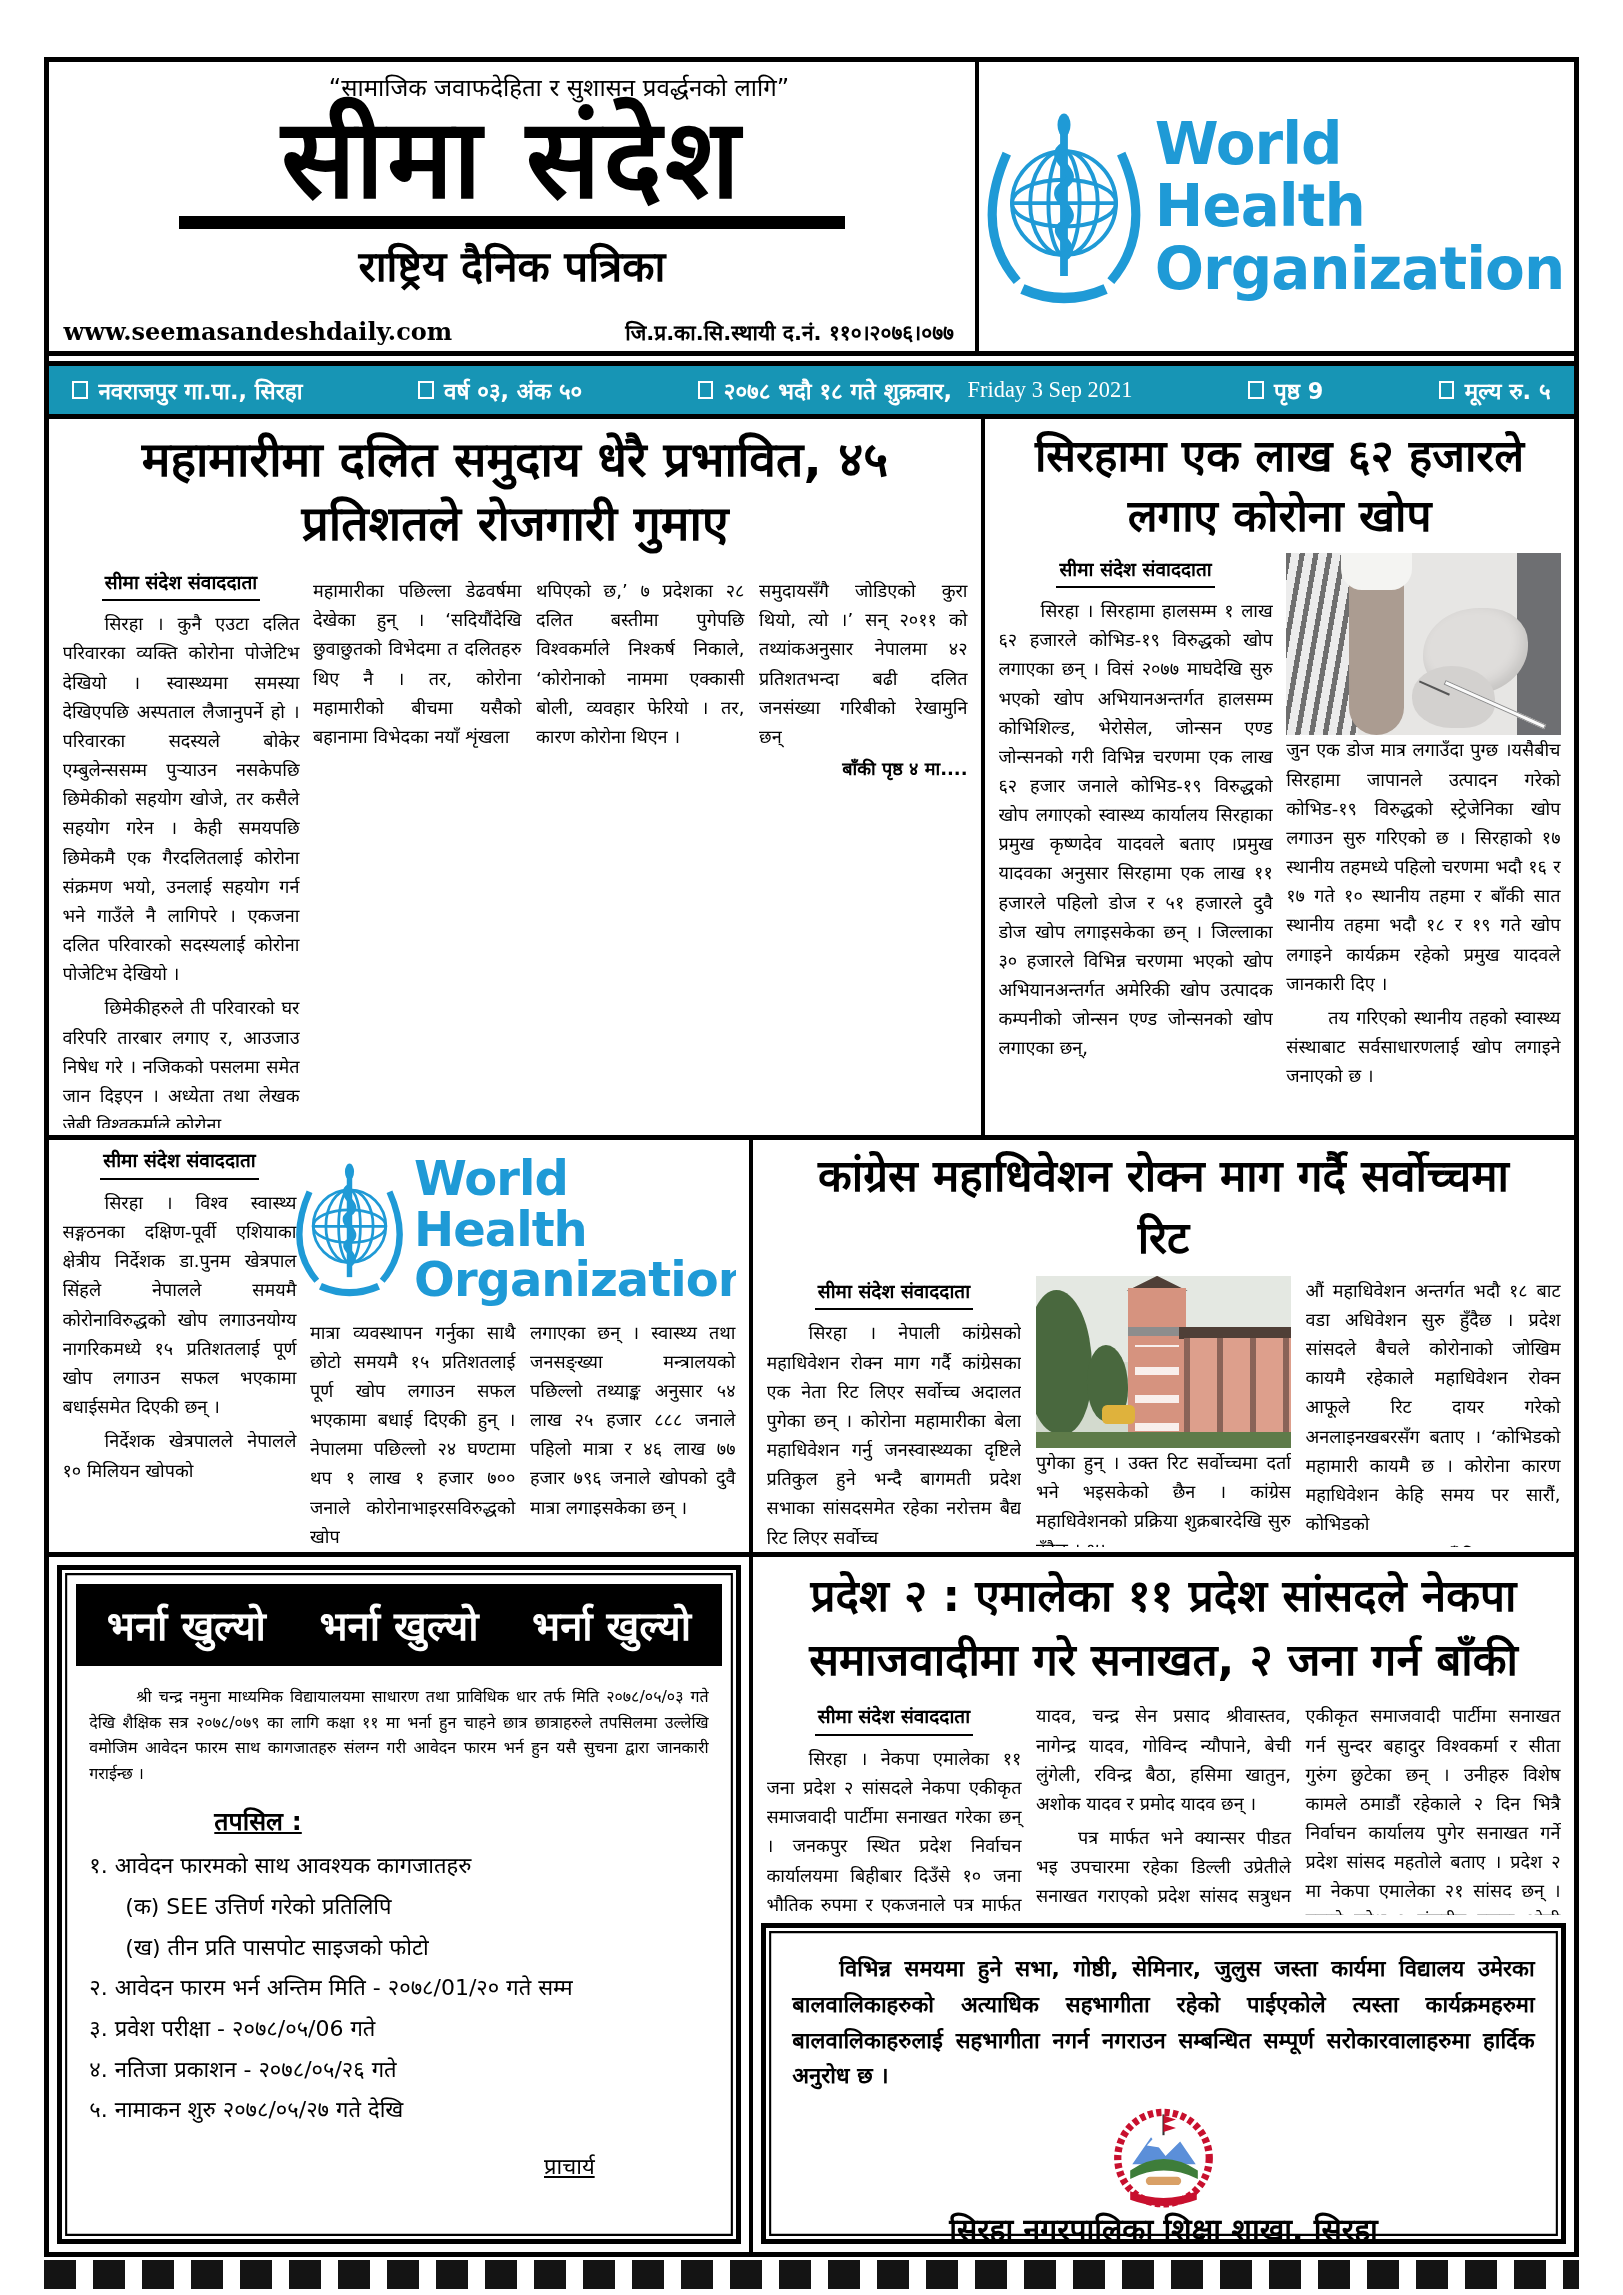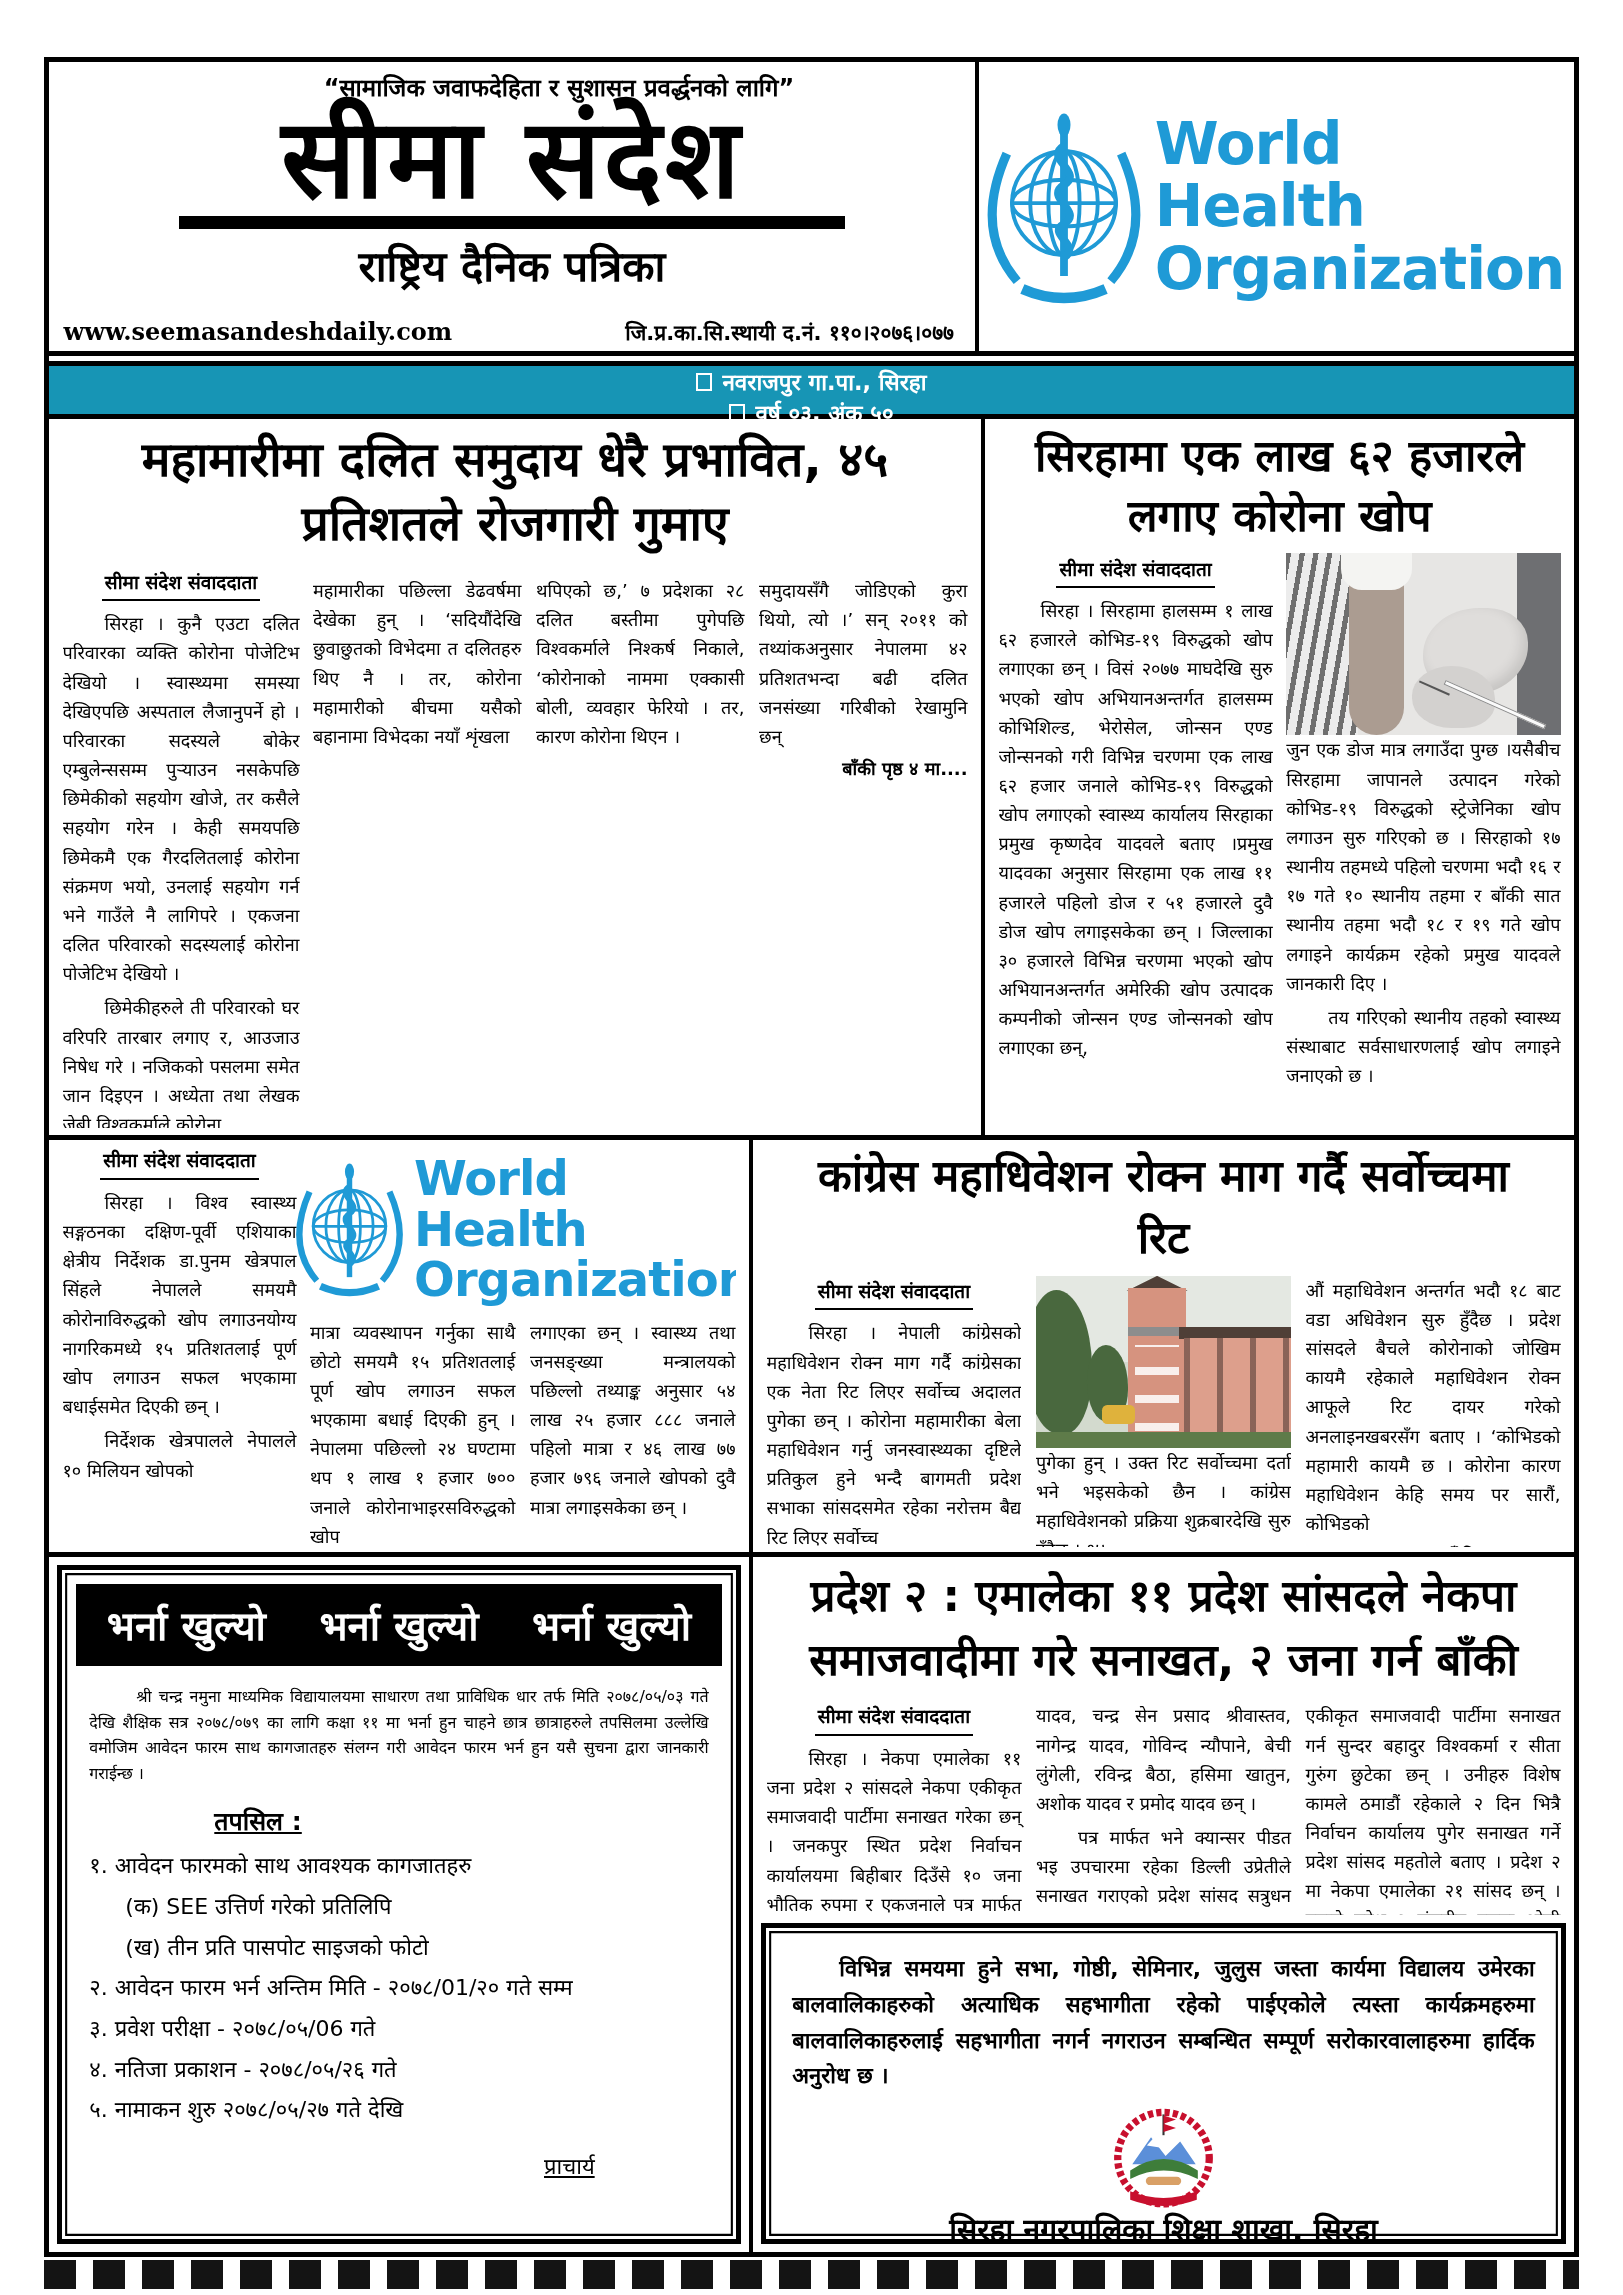--- a/index.html
+++ b/index.html
@@ -15,37 +15,37 @@
   .frame {
     position: absolute; left: 44px; top: 57px;
     width: 1535px; height: 2200px;
     border: 5.2px solid #000;
     background: #fff;
     display: flex; flex-direction: column;
   }
   
   .masthead { display: flex; height: 292px; border-bottom: 3.1px solid #000; flex: none; }
   .mast-left { flex: 1; position: relative; display: flex; flex-direction: column; align-items: center; padding: 8.3px 15.6px 4.2px; }
-  .tagline { font-size: 24px; font-weight: bold; margin-left: 94px; }
+  .tagline { font-size: 24px; font-weight: normal; margin-left: 94px; }
   .mast-title { font-family: "DejaVu Serif", serif; font-size: 110px; font-weight: bold; line-height: 1.02; letter-spacing: 3.1px; }
   .title-rule { width: 666px; height: 12.5px; background: #000; margin-top: 1px; }
   .mast-subtitle { font-family: "DejaVu Serif", serif; font-size: 42px; font-weight: bold; margin-top: 7.3px; }
   .mast-bottom { position: absolute; left: 14.6px; right: 21px; bottom: 5.2px; display: flex; justify-content: space-between; align-items: flex-end; }
   .website { font-family: "DejaVu Serif", serif; font-size: 24px; font-weight: bold; }
   .registration { font-size: 21px; font-weight: bold; }
   .mast-right { width: 599px; border-left: 4.2px solid #000; display: flex; align-items: center; justify-content: center; gap: 12.5px; padding: 7.3px; }
   .who-emblem-big { width: 156px; height: 224px; flex: none; }
   .who-text { color: #1f9ad6; font-size: 58px; font-weight: bold; line-height: 1.08; letter-spacing: -1px; }
   
   .datebar-wrap { border-top: 2.1px solid #000; background: #fff; padding-top: 5.2px; flex: none; }
   .datebar {
     background: #1795b5; color: #fff;
     border-top: 5.2px solid #000; border-bottom: 5.2px solid #000;
     height: 58px; display: flex; align-items: center; justify-content: space-between;
-    padding: 0 23.4px; font-size: 22.4px; font-weight: bold; white-space: nowrap; flex-direction: column;
+    padding: 0 23.4px; font-size: 22.4px; font-weight: bold; white-space: nowrap;
   }
   .d-item { display: inline-flex; align-items: center; }
   .sq { display: inline-block; width: 15.6px; height: 17.7px; border: 2.6px solid #fff; margin-right: 10.4px; flex: none; }
   .d-en { font-family: "Liberation Serif", serif; font-weight: normal; }
   
   p.body { font-size: 18px; line-height: 1.62; text-align: justify; margin-bottom: 5.2px; }
   .indent { text-indent: 42px; }
   .byline { display: block; width: fit-content; margin: 0 auto 8.3px; font-size: 19px; font-weight: bold; border-bottom: 2.1px solid #000; padding: 2.1px 3.1px 4.2px; }
   .cont { text-align: right; font-weight: bold; font-size: 18px; margin-top: 3.1px; }
   h1,h2,h3 { font-weight: bold; text-align: center; }

